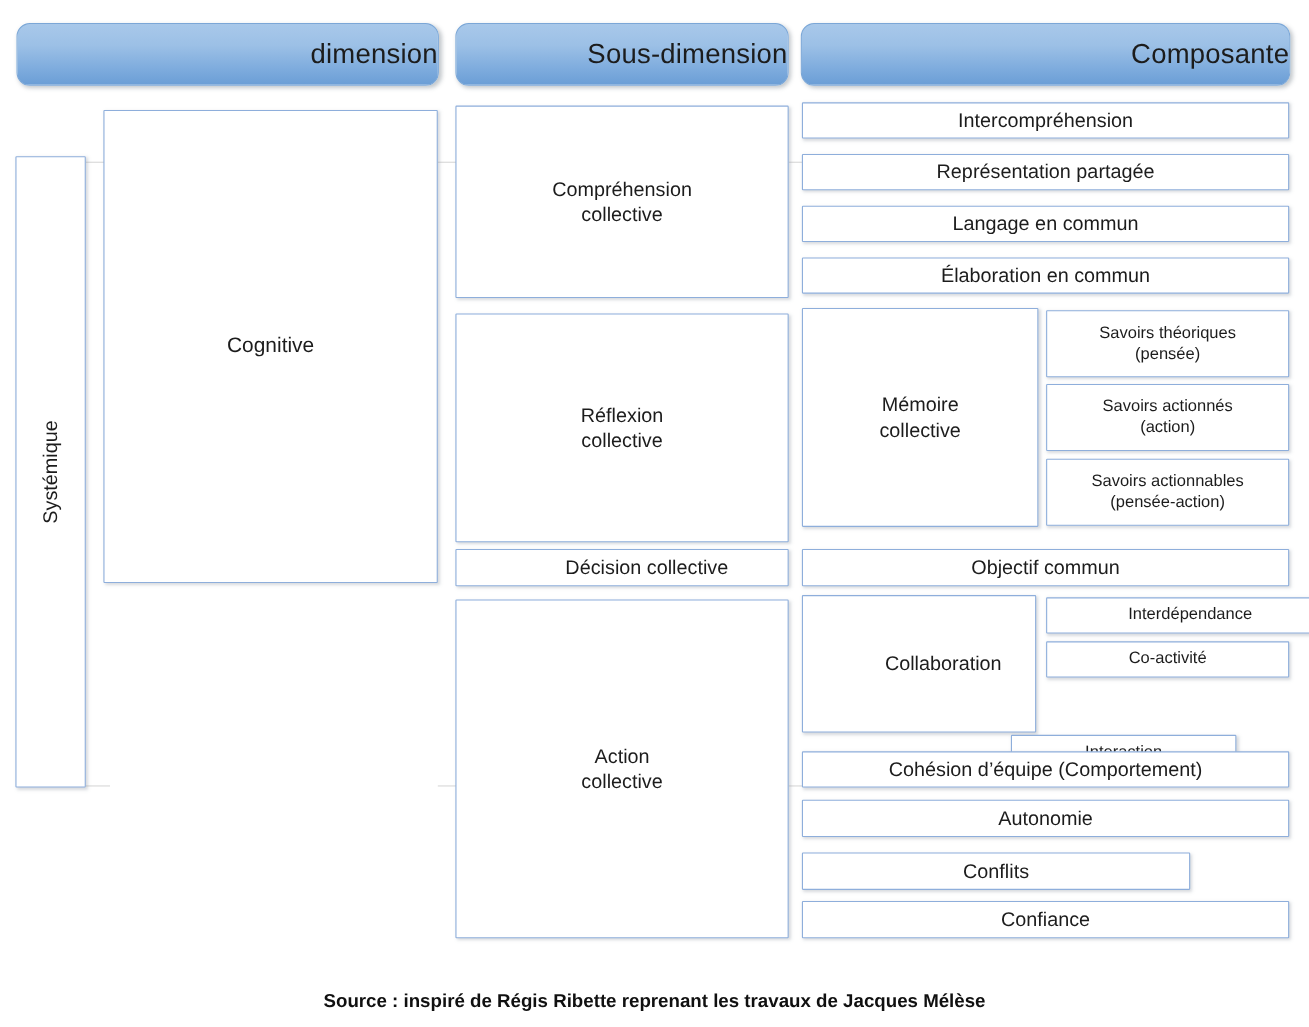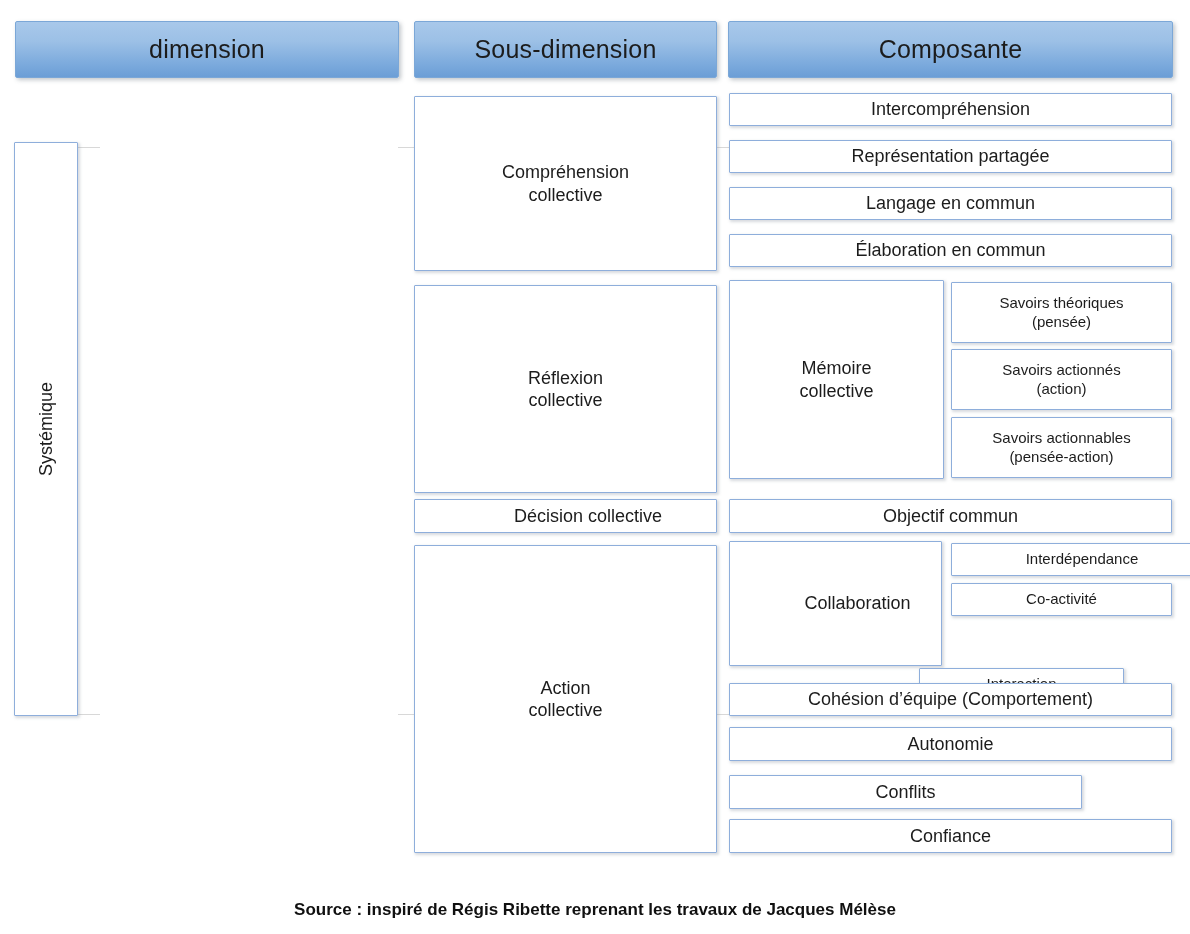--- a/index.html
+++ b/index.html
@@ -22,25 +22,25 @@
     width: 1190px;
     height: 934px;
   }
 
   
   .hdr {
     position: absolute;
     box-sizing: border-box;
     background: linear-gradient(to bottom, #a8c8ea 0%, #9cc0e6 35%, #7dabdd 75%, #6b9ed6 100%);
     border: 1px solid #7ba7d7;
-    border-radius: 2px;
+    border-radius: 12px;
     box-shadow: 2px 2px 4px rgba(120,130,140,0.45);
     display: flex;
     align-items: center;
-    justify-content: center;
+    justify-content: flex-end;
     color: #1c1c1c;
     font-size: 25px;
     letter-spacing: 0.2px;
   }
 
   
   .box {
     position: absolute;
     box-sizing: border-box;
     background: #ffffff;
@@ -107,20 +107,23 @@
   <div class="tick" style="left:398px; top:147px; width:20px;"></div>
   <div class="tick" style="left:717px; top:147px; width:16px;"></div>
   <div class="tick" style="left:78px; top:714px; width:22px;"></div>
   <div class="tick" style="left:398px; top:714px; width:20px;"></div>
   <div class="tick" style="left:717px; top:714px; width:16px;"></div>
 
   <div class="box" style="left:14px; top:142px; width:64px; height:574px;">
     <span class="vert">Systémique</span>
   </div>
 
+  <div class="box big" style="left:94px; top:100px; width:304px; height:430px;">
+    <span>Cognitive</span>
+  </div>
 
 
   <div class="box mid" style="left:414px; top:96px; width:303px; height:175px; white-space:pre-line;">
     <span>Compréhension
 collective</span>
   </div>
 
   <div class="box mid" style="left:414px; top:285px; width:303px; height:208px; white-space:pre-line;">
     <span>Réflexion
 collective</span>

